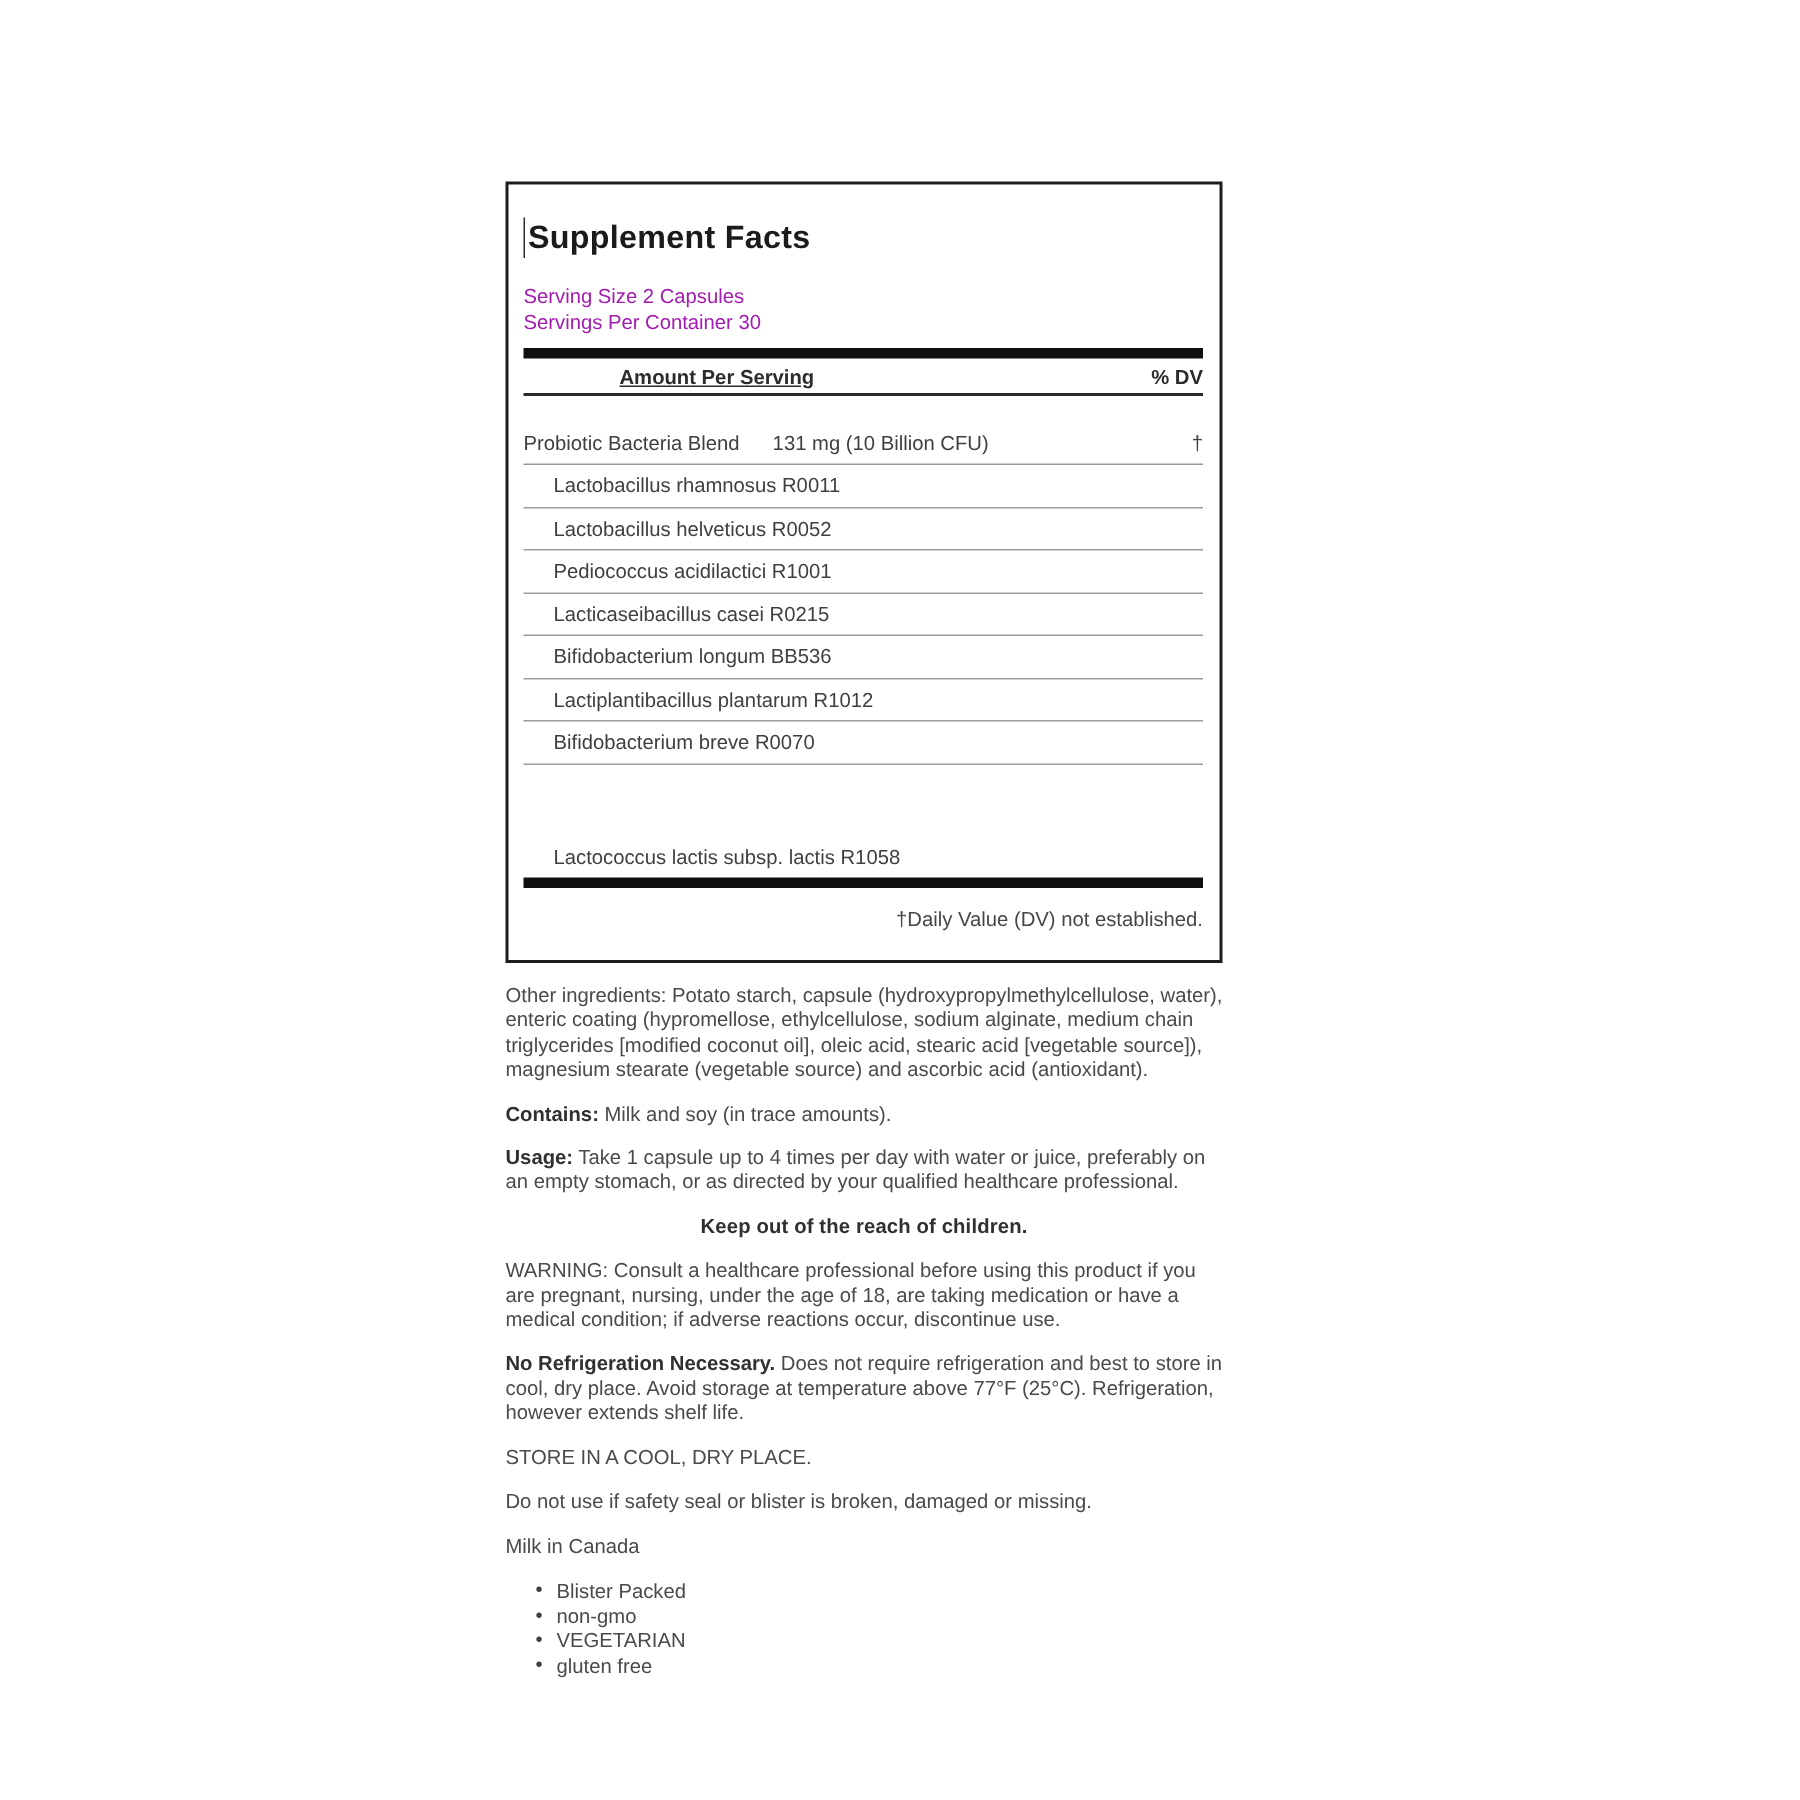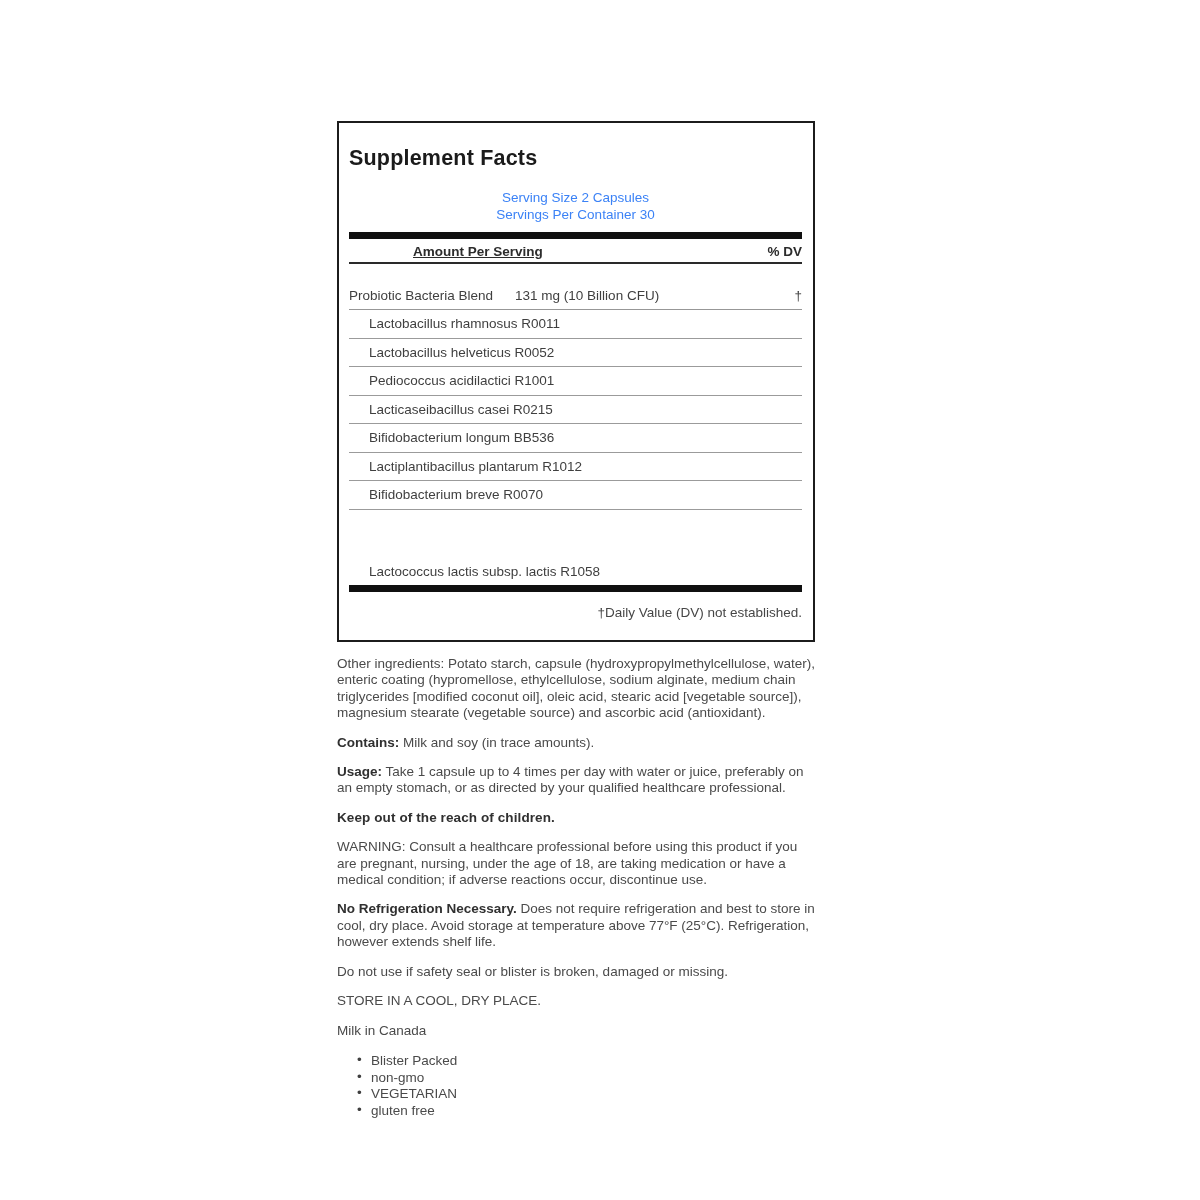--- a/index.html
+++ b/index.html
@@ -26,40 +26,38 @@
     width: 478px;
     border: 2px solid #1c1c1c;
     padding: 20px 11px 20px 10px;
     background: #fff;
     color: #3f3f3f;
   }
   .title-row {
     display: flex;
     align-items: stretch;
     margin: 2px 0 17px 0;
-    flex-direction: column;
   }
   .cursor-bar {
     width: 1px;
     background: #2a2a2a;
     margin-right: 2px;
   }
   .facts-title {
     font-size: 21.5px;
     font-weight: bold;
     color: #1b1b1b;
     margin: 0;
     line-height: 27px;
     letter-spacing: 0.2px;
   }
   .serving-line {
     font-size: 13.5px;
     line-height: 17px;
-    color: #3b82f6;
-    text-align: center;
+    color: #a21caf;
   }
   .bar-thick {
     height: 7px;
     background: #101010;
     margin-top: 9px;
   }
   .head-row {
     display: flex;
     align-items: flex-end;
     padding: 5px 0 3px 0;
@@ -101,21 +99,21 @@
 
   
   .info p {
     margin: 13px 0 0 0;
     font-size: 13.5px;
     line-height: 16.4px;
     color: #4a4a4a;
   }
   .info p.first { margin-top: 14px; }
   .info b { color: #303030; }
-  .info p.all-bold { font-weight: bold; color: #303030; letter-spacing: 0.1px; }
+  .info p.all-bold { font-weight: bold; color: #303030; letter-spacing: 0.1px; text-align: center; }
   .feature-list {
     list-style: none;
     margin: 14px 0 0 0;
     padding: 0 0 0 20px;
   }
   .feature-item {
     position: relative;
     font-size: 13.5px;
     line-height: 16.6px;
     padding-left: 14px;
@@ -201,23 +199,23 @@
     <p><b>Contains:</b><span> Milk and soy (in trace amounts).</span></p>
 
     <p><b>Usage:</b><span> Take 1 capsule up to 4 times per day with water or juice, preferably on an empty stomach, or as directed by your qualified healthcare professional.</span></p>
 
     <p class="all-bold">Keep out of the reach of children.</p>
 
     <p>WARNING: Consult a healthcare professional before using this product if you are pregnant, nursing, under the age of 18, are taking medication or have a medical condition; if adverse reactions occur, discontinue use.</p>
 
     <p><b>No Refrigeration Necessary.</b><span> Does not require refrigeration and best to store in cool, dry place. Avoid storage at temperature above 77°F (25°C). Refrigeration, however extends shelf life.</span></p>
 
+    <p>STORE IN A COOL, DRY PLACE.</p>
+
     <p>Do not use if safety seal or blister is broken, damaged or missing.</p>
-
-    <p>STORE IN A COOL, DRY PLACE.</p>
 
     <p>Milk in Canada</p>
 
     <ul class="feature-list">
 
         <li class="feature-item">
           <span>Blister Packed</span>
         </li>
 
         <li class="feature-item">

